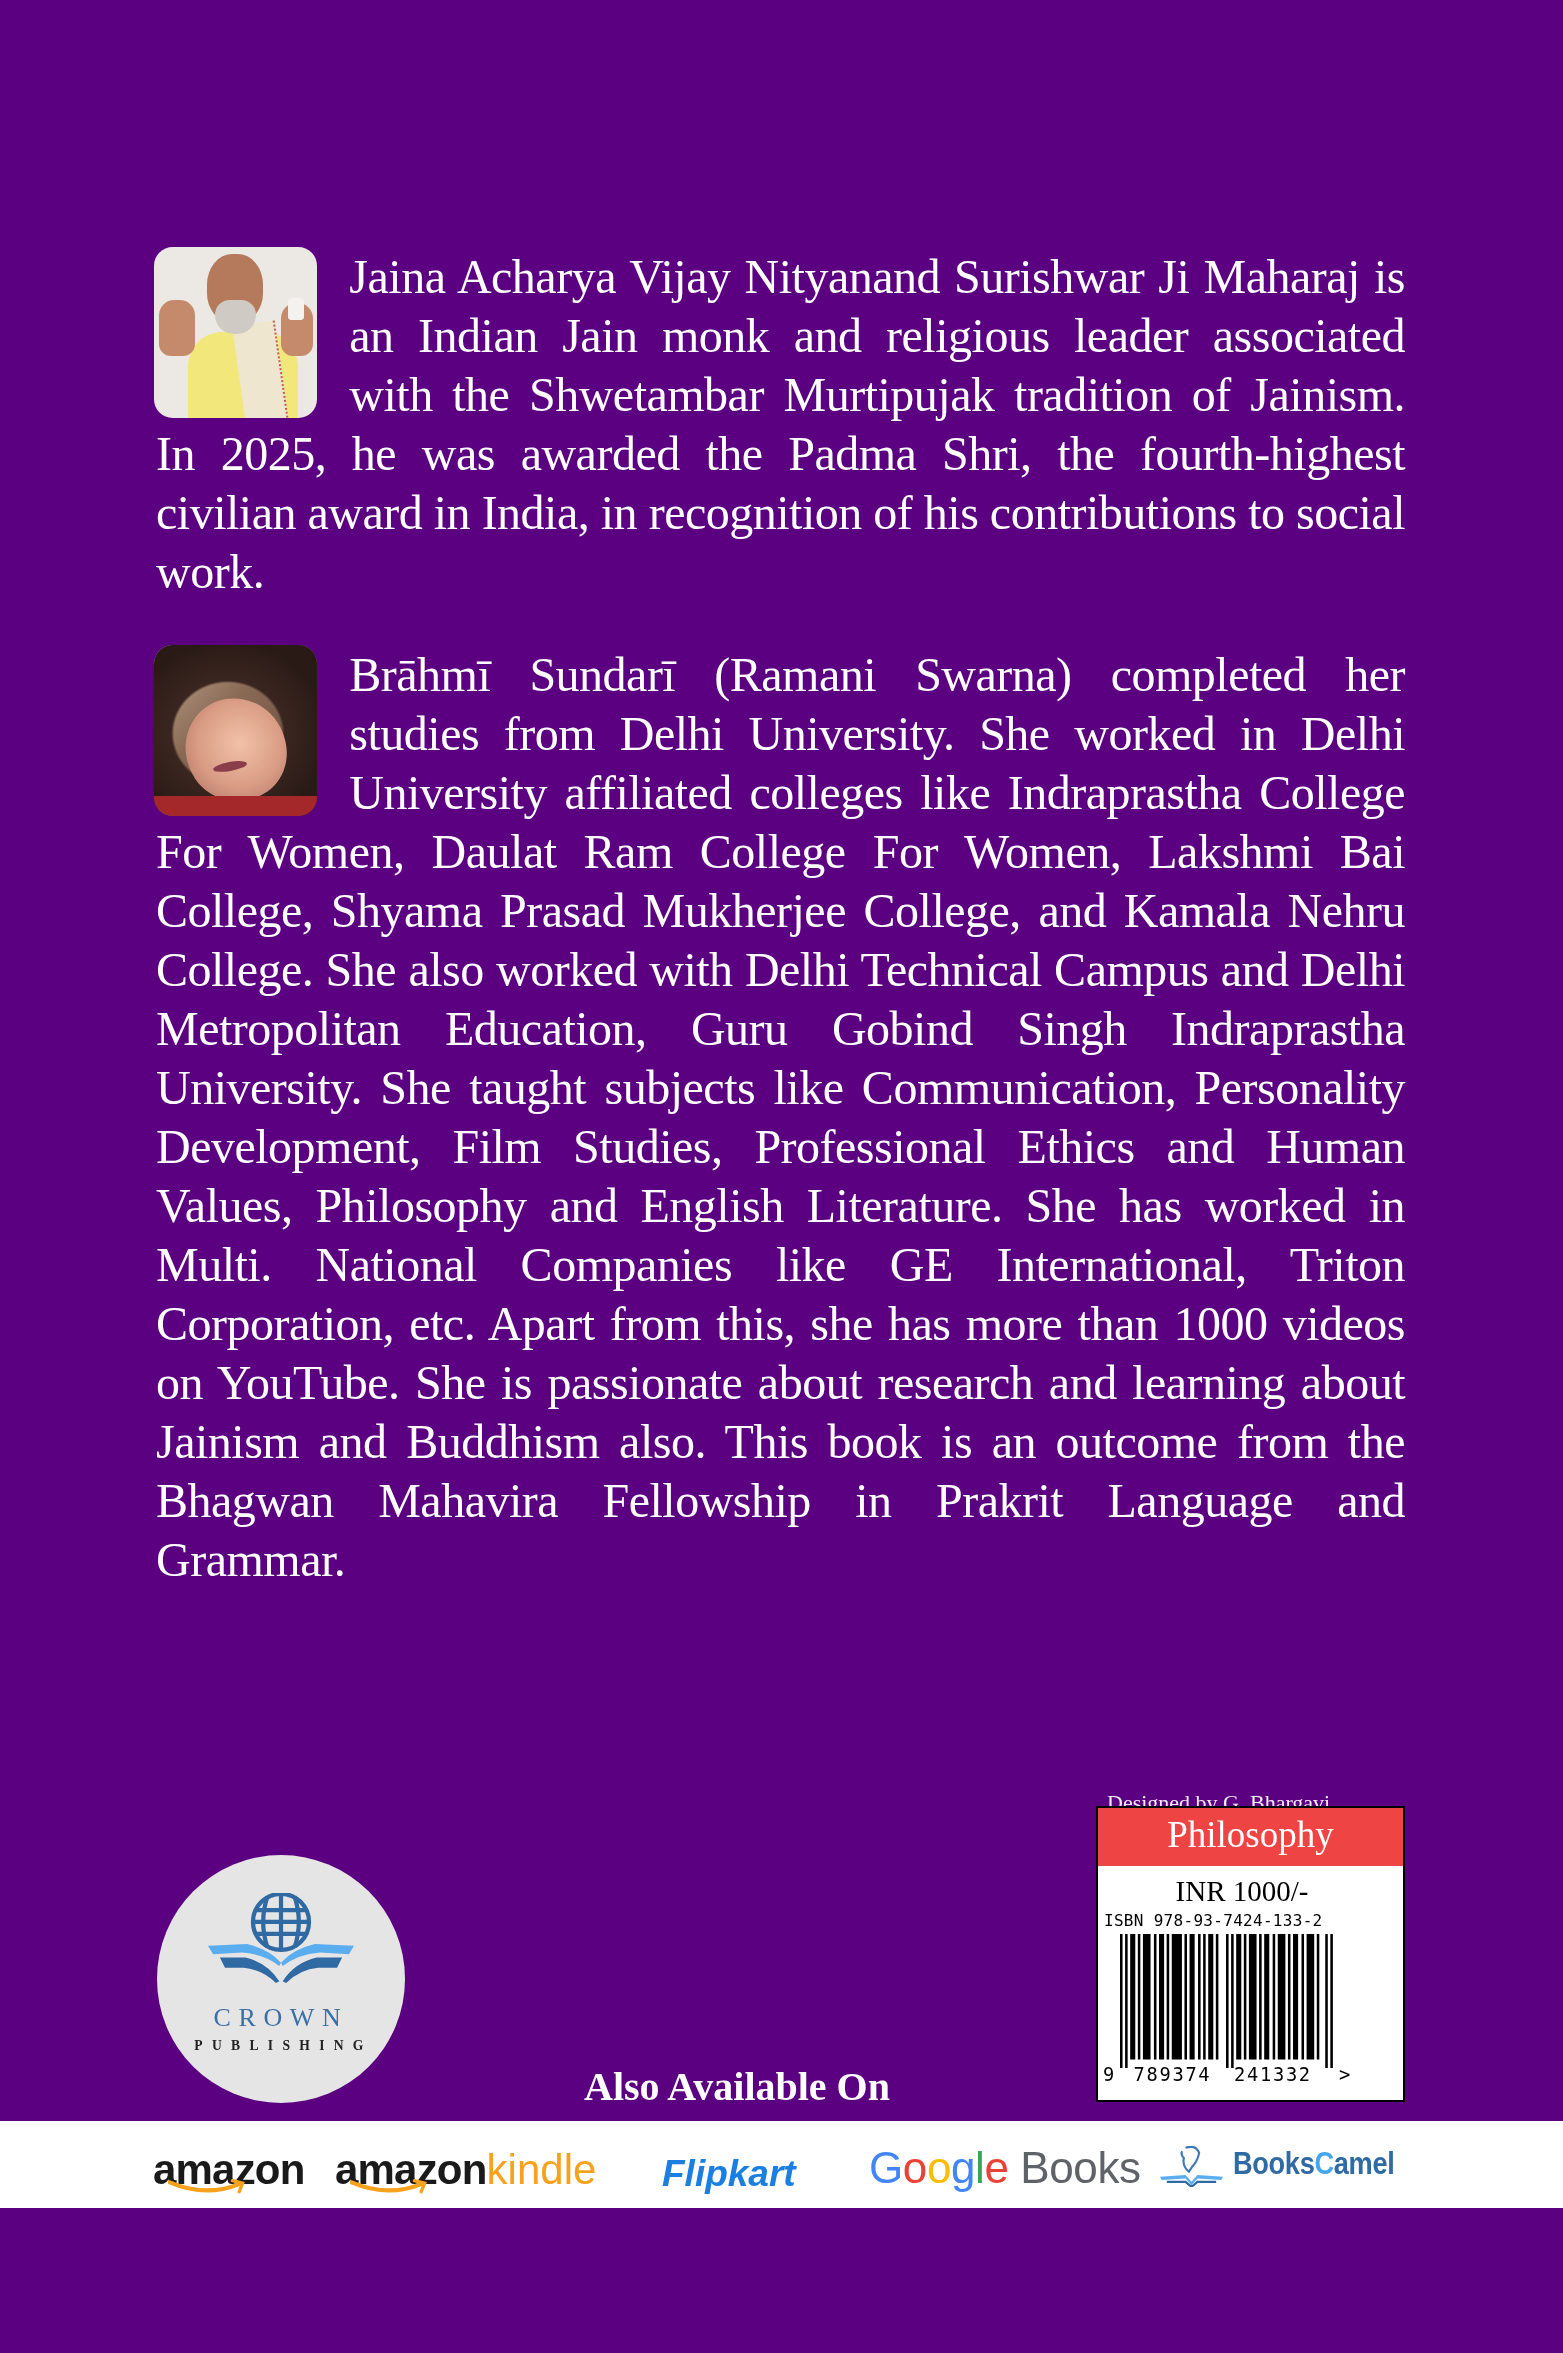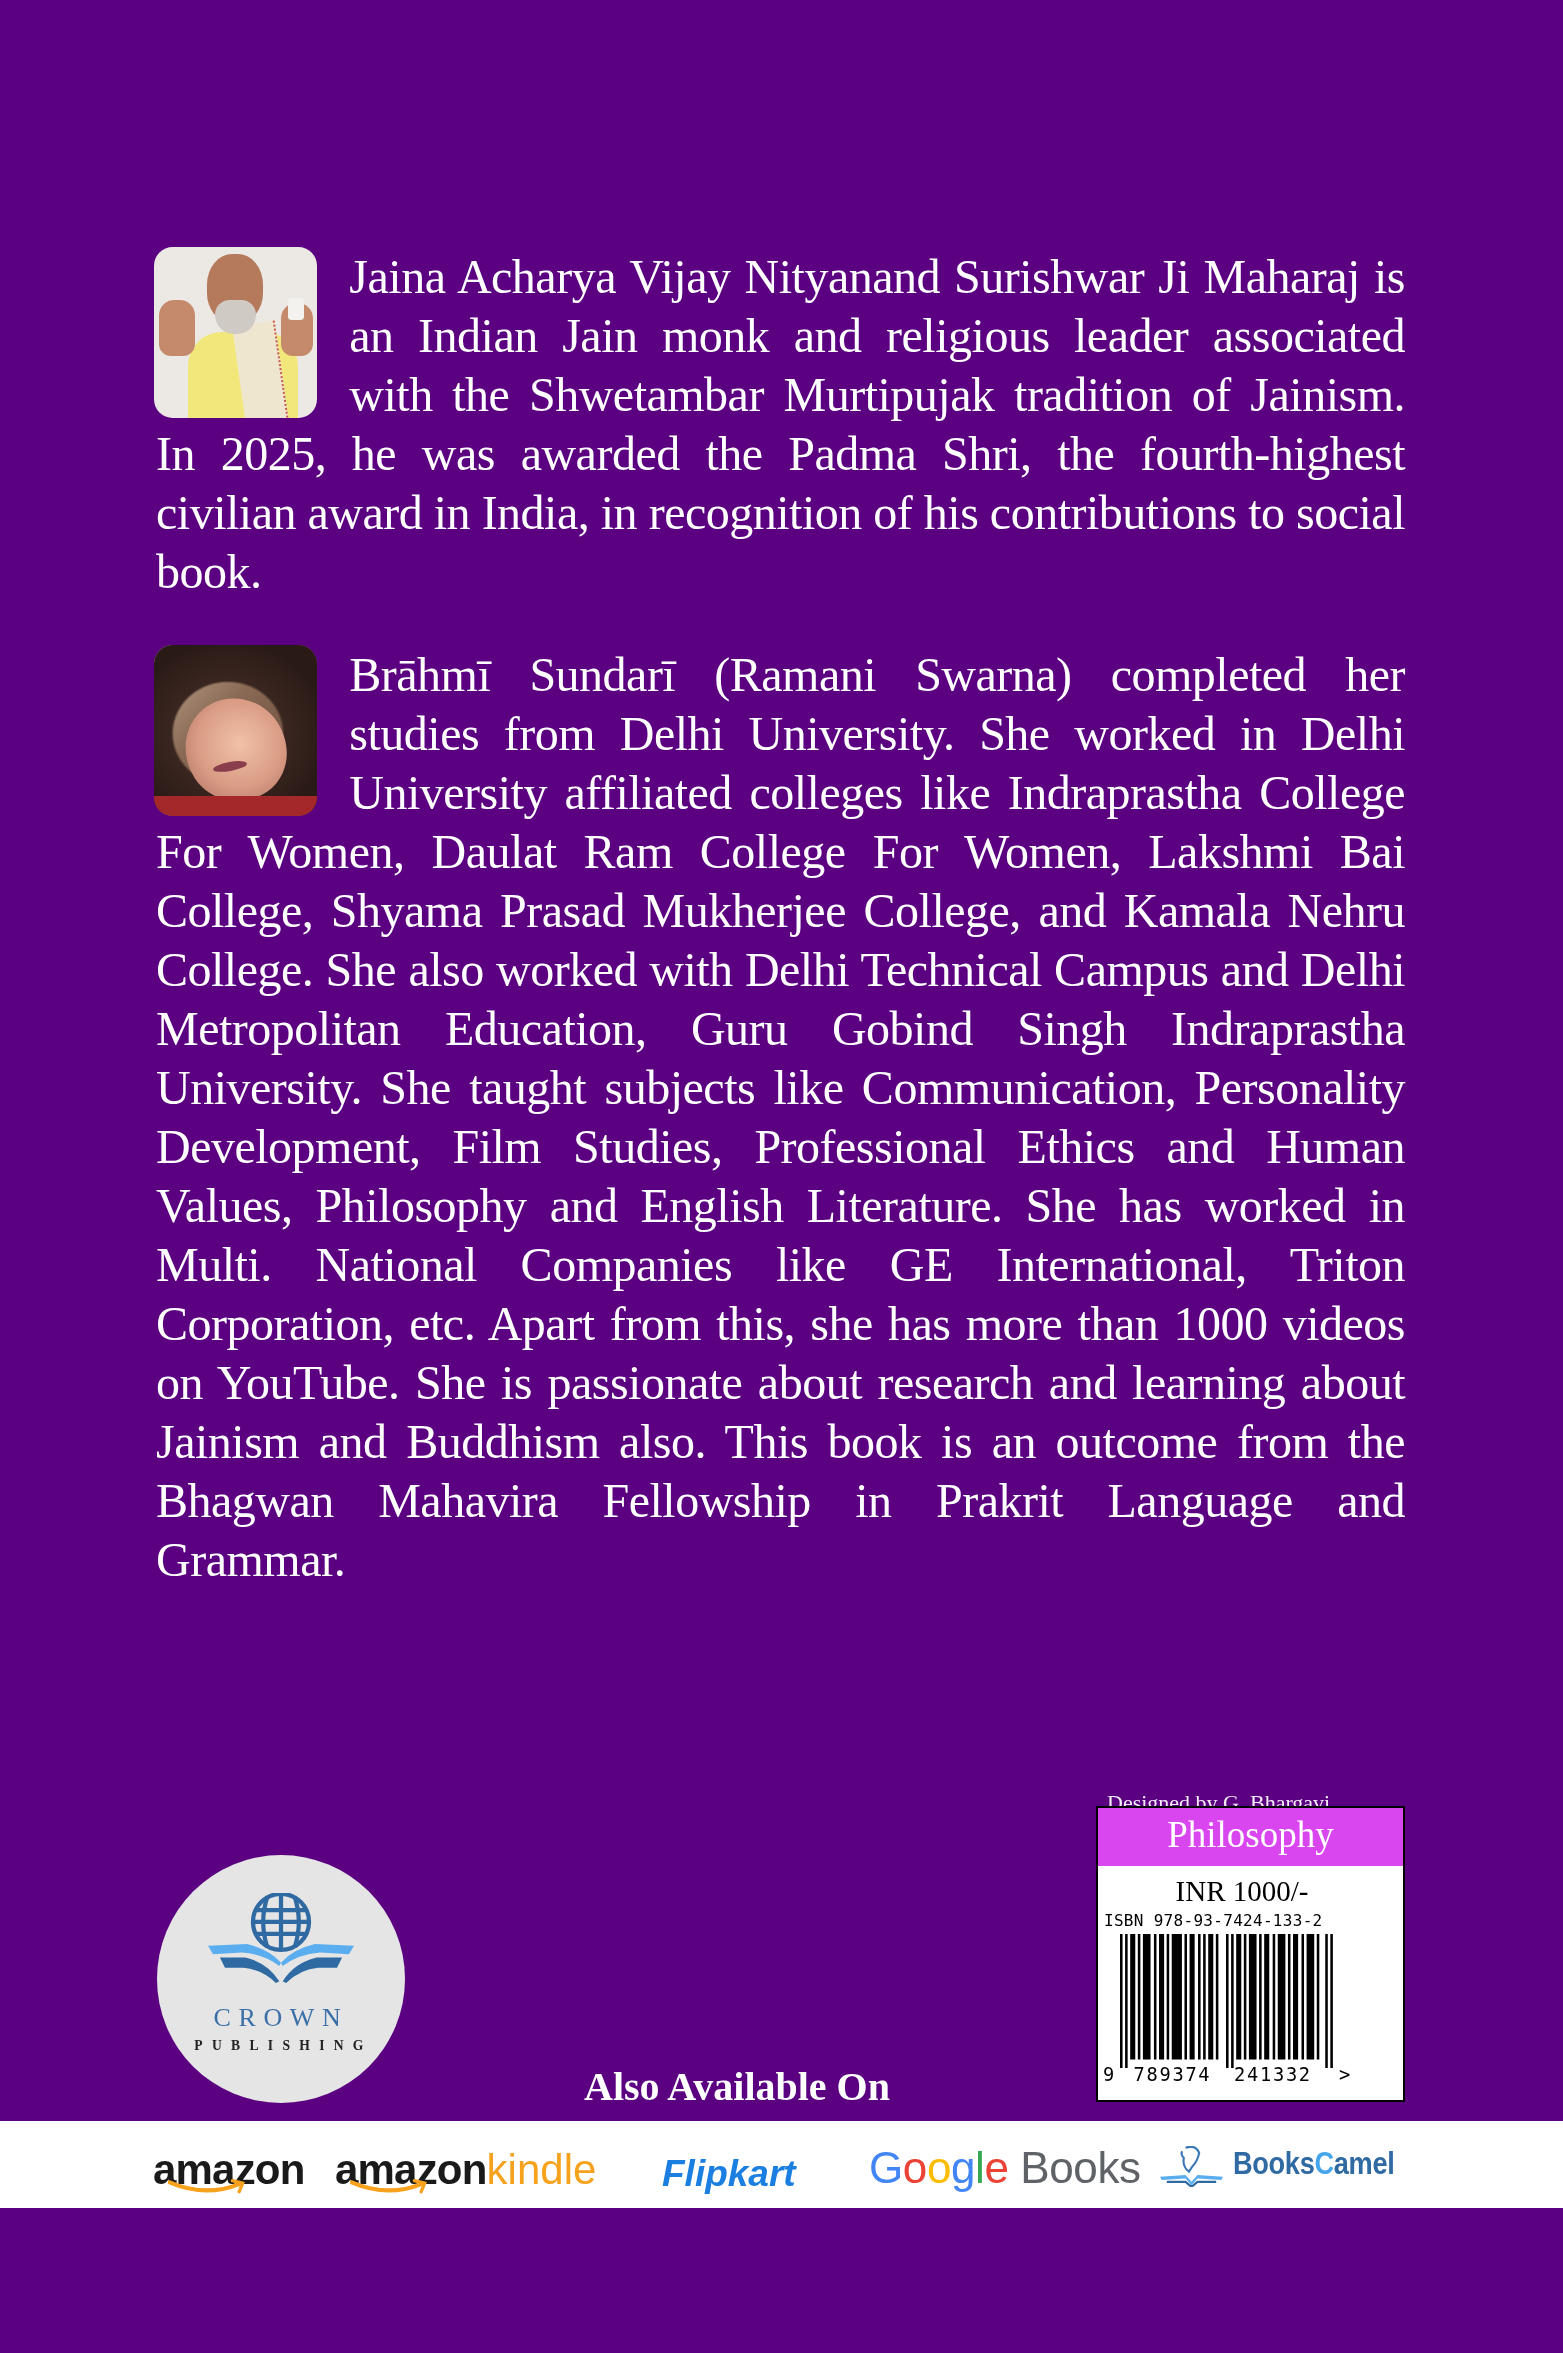--- a/index.html
+++ b/index.html
@@ -65,21 +65,21 @@
 
   .designed {
     position:absolute; left:1107px; top:1769px;
     font-size:22px; line-height:27px; white-space:nowrap; color:#f4eef8;margin-top:20px;
   }
   .price-box {
     position:absolute; left:1096px; top:1806px; width:309px; height:296px;
     background:#fff; border:2.5px solid #000; box-sizing:border-box;
   }
   .price-box .cat {
-    height:58px; background:#d946ef; color:#fff; text-align:center;
+    height:58px; background:#ef4444; color:#fff; text-align:center;
     font-size:37px; line-height:54px;
   }
   .price-box .price {
     color:#000; text-align:center; font-size:29px; line-height:41px; margin-top:5.1px;
     padding-right:17px;
   }
   .price-box .isbn {
     color:#000; font-family:"DejaVu Sans Mono", monospace; font-size:16px; line-height:18.7px;
     margin-left:6px; white-space:nowrap; letter-spacing:0.3px;
   }
@@ -119,21 +119,21 @@
 
 <p class="bio" id="bio-1">
   <span class="photo p1">
     <span class="robe"></span>
       <span class="shawl"></span>
       <span class="handL"></span>
       <span class="handR"></span>
       <span class="band"></span>
       <span class="head"></span>
       <span class="beard"></span>
-  </span><span>Jaina Acharya Vijay Nityanand Surishwar Ji Maharaj is an Indian Jain monk and religious leader associated with the Shwetambar Murtipujak tradition of Jainism. In 2025, he was awarded the Padma Shri, the fourth-highest civilian award in India, in recognition of his contributions to social book.</span>
+  </span><span>Jaina Acharya Vijay Nityanand Surishwar Ji Maharaj is an Indian Jain monk and religious leader associated with the Shwetambar Murtipujak tradition of Jainism. In 2025, he was awarded the Padma Shri, the fourth-highest civilian award in India, in recognition of his contributions to social work.</span>
 </p>
 
 <p class="bio" id="bio-2">
   <span class="photo p2">
     <span class="hair"></span>
       <span class="face"></span>
       <span class="lips"></span>
       <span class="top"></span>
   </span><span>Brāhmī Sundarī (Ramani Swarna) completed her studies from Delhi University. She worked in Delhi University affiliated colleges like Indraprastha College For Women, Daulat Ram College For Women, Lakshmi Bai College, Shyama Prasad Mukherjee College, and Kamala Nehru College. She also worked with Delhi Technical Campus and Delhi Metropolitan Education, Guru Gobind Singh Indraprastha University. She taught subjects like Communication, Personality Development, Film Studies, Professional Ethics and Human Values, Philosophy and English Literature. She has worked in Multi. National Companies like GE International, Triton Corporation, etc. Apart from this, she has more than 1000 videos on YouTube. She is passionate about research and learning about Jainism and Buddhism also. This book is an outcome from the Bhagwan Mahavira Fellowship in Prakrit Language and Grammar.</span>
 </p>

